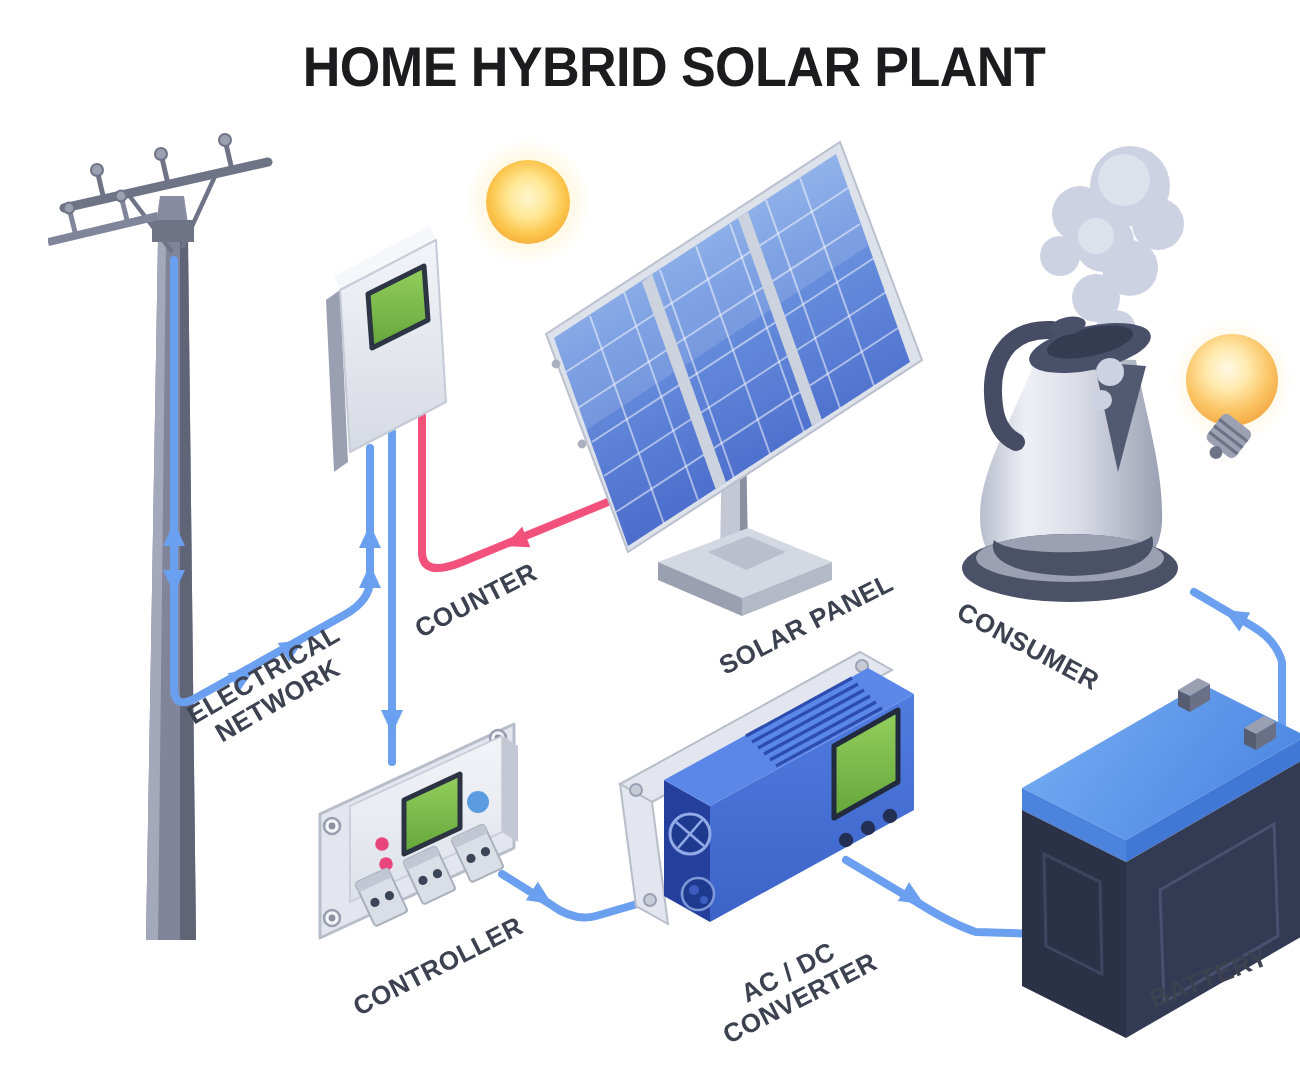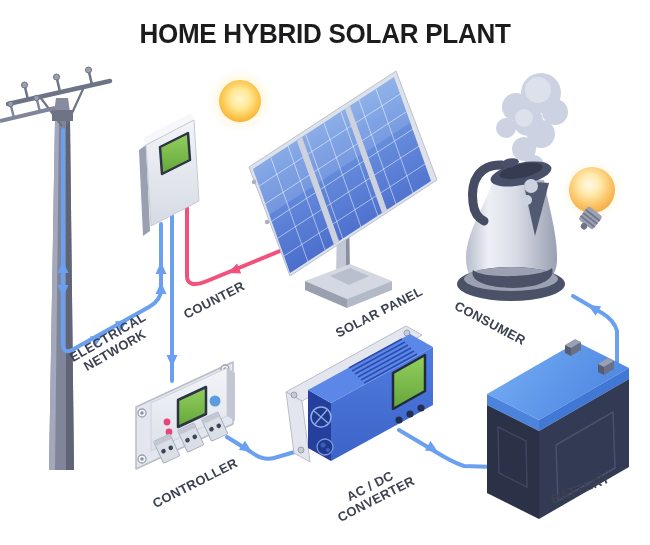--- a/index.html
+++ b/index.html
@@ -1,18 +1,18 @@
 <!DOCTYPE html>
 <html><head>
 <meta charset="utf-8">
 <style>
   html,body{margin:0;padding:0;}
   body{width:650px;height:545px;background:#ffffff;overflow:hidden;position:relative;
        font-family:"Liberation Sans", sans-serif;}
-  .stage{position:absolute;inset:0;}
+  .stage{position:absolute;inset:0;margin-left:24px;}
   .title{position:absolute;top:18px;left:0;right:0;text-align:center;
          font-size:28px;font-weight:bold;letter-spacing:-0.3px;color:#1c1c1e;
          transform:scaleX(0.93);}
   svg{position:absolute;top:0;left:0;}
   text.lbl{font-family:"Liberation Sans", sans-serif;font-size:13px;font-weight:bold;
            fill:#3d4250;letter-spacing:0.3px;}
 </style>
 </head>
 <body>
 

